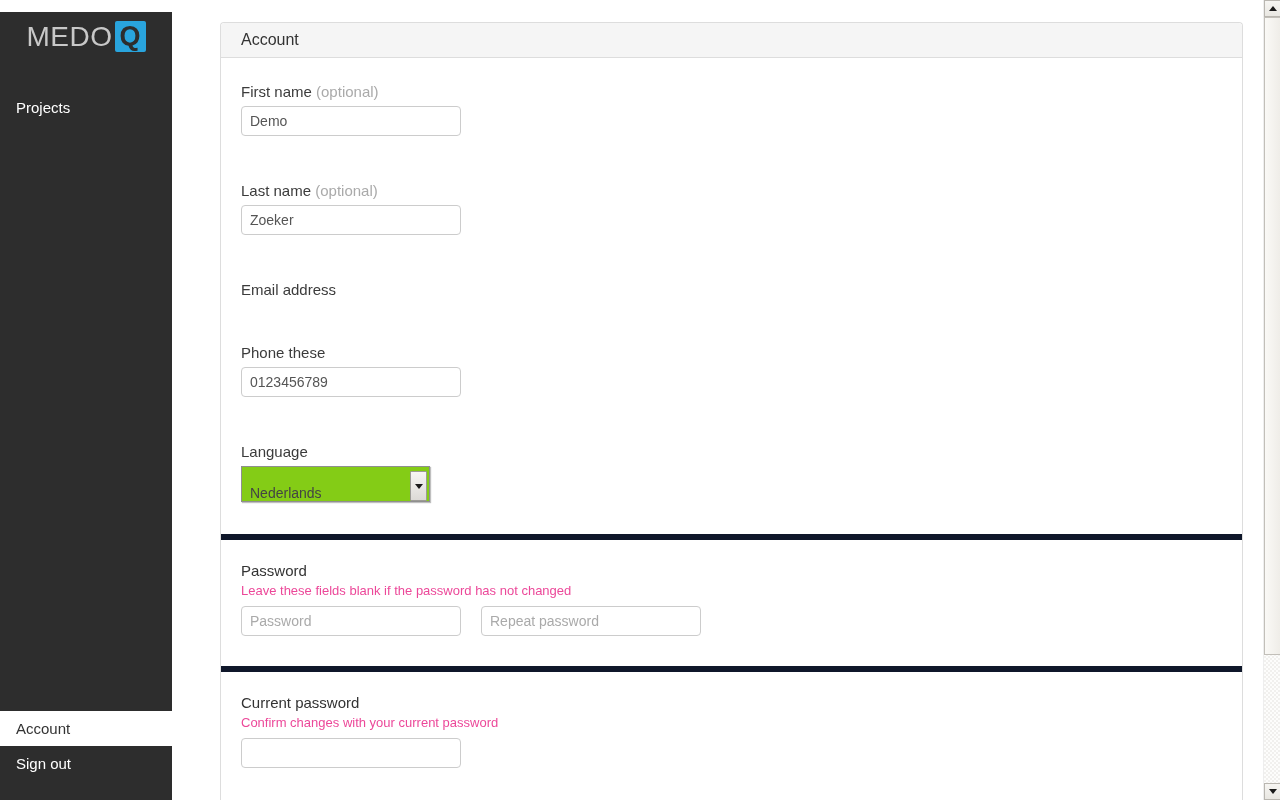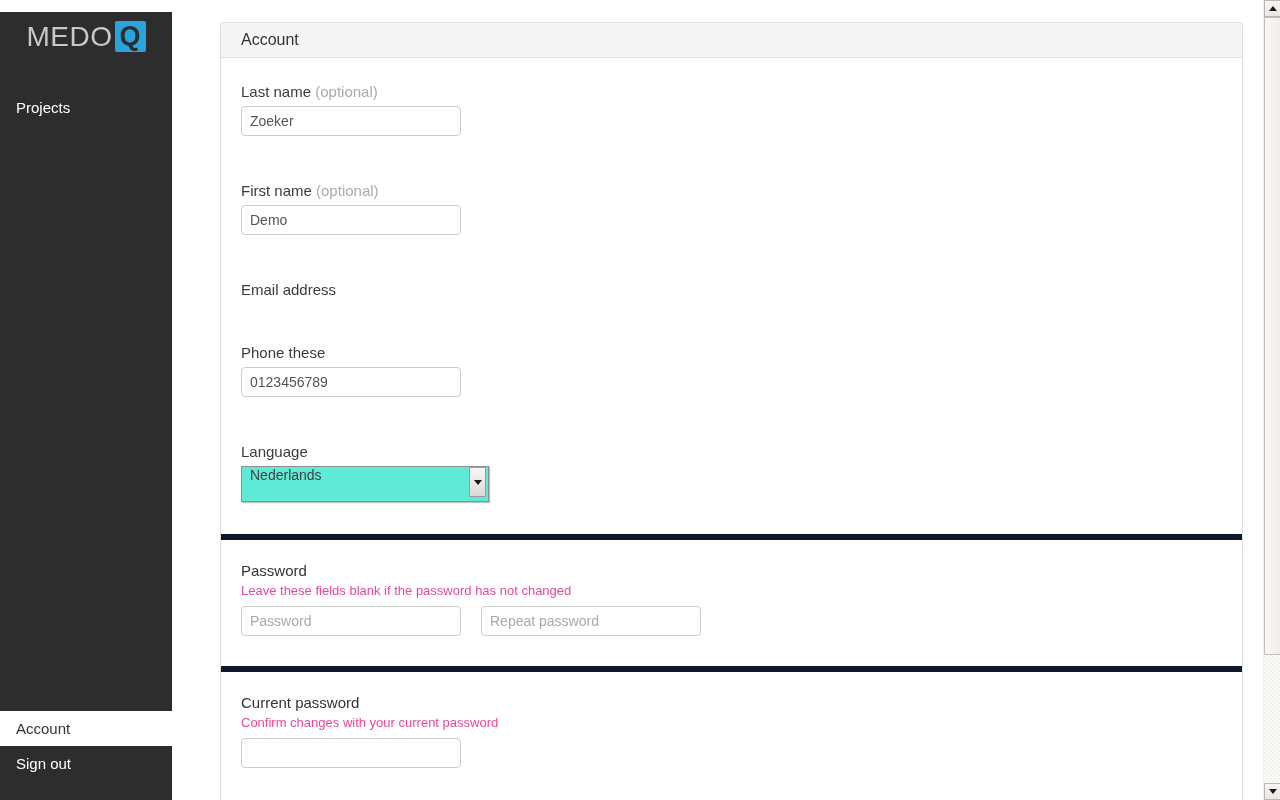--- a/index.html
+++ b/index.html
@@ -123,26 +123,26 @@
     font-family: "Liberation Sans", sans-serif;
     font-size: 14px;
     color: #555;
     background: #fff;
     outline: none;
   }
   .text-input::placeholder { color: #aaa; opacity: 1; }
 
   
   .select {
-    width: 248px;
+    width: 189px;
     height: 36px;
     border: 1px solid #8f8f8f;
-    background: #5eead4;
-    display: flex;
-    align-items: flex-start;
+    background: #84cc16;
+    display: flex;
+    align-items: flex-end;
     position: relative;
     cursor: pointer;
     box-shadow: 1px 1px 1px rgba(0,0,0,0.25);
   }
   .select-value {
     flex: 1;
     font-size: 14px;
     color: #444;
     padding-left: 8px;
   }
@@ -245,32 +245,32 @@
 
 <div class="main">
   <div class="card">
     <div class="card-header">
       <span>Account</span>
     </div>
 
     <div class="section">
       <div class="field-group">
         <div class="field-label">
+          <span>First name</span>
+          <span class="optional">(optional)</span>
+        </div>
+        <input class="text-input" type="text" value="Demo" style="">
+      </div>
+
+      <div class="field-group">
+        <div class="field-label">
           <span>Last name</span>
           <span class="optional">(optional)</span>
         </div>
         <input class="text-input" type="text" value="Zoeker" style="">
-      </div>
-
-      <div class="field-group">
-        <div class="field-label">
-          <span>First name</span>
-          <span class="optional">(optional)</span>
-        </div>
-        <input class="text-input" type="text" value="Demo" style="">
       </div>
 
       <div class="field-group">
         <div class="field-label">
           <span>Email address</span>
         </div>
       </div>
 
       <div class="field-group">
         <div class="field-label">

